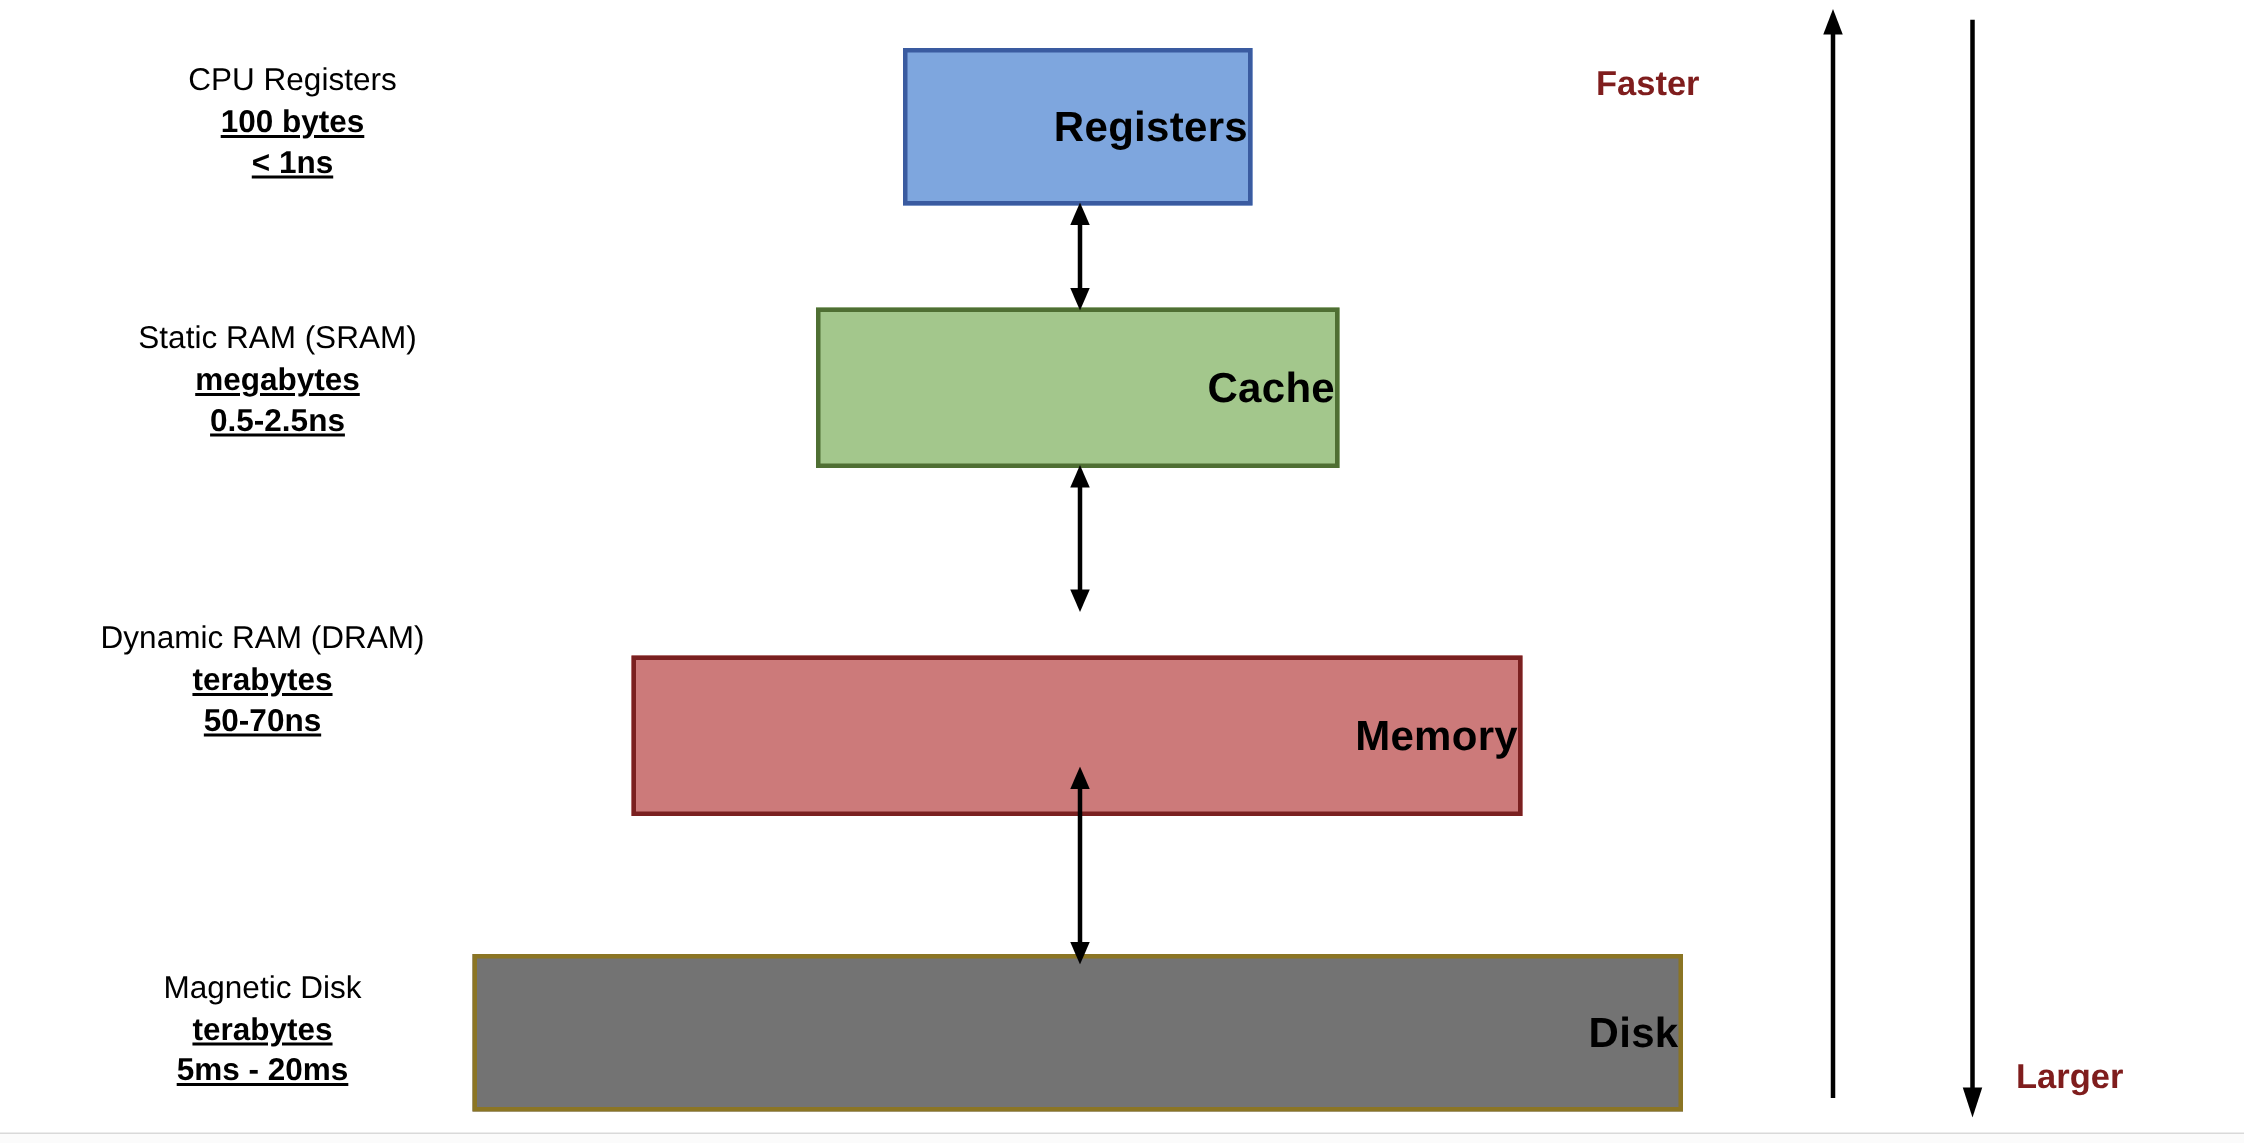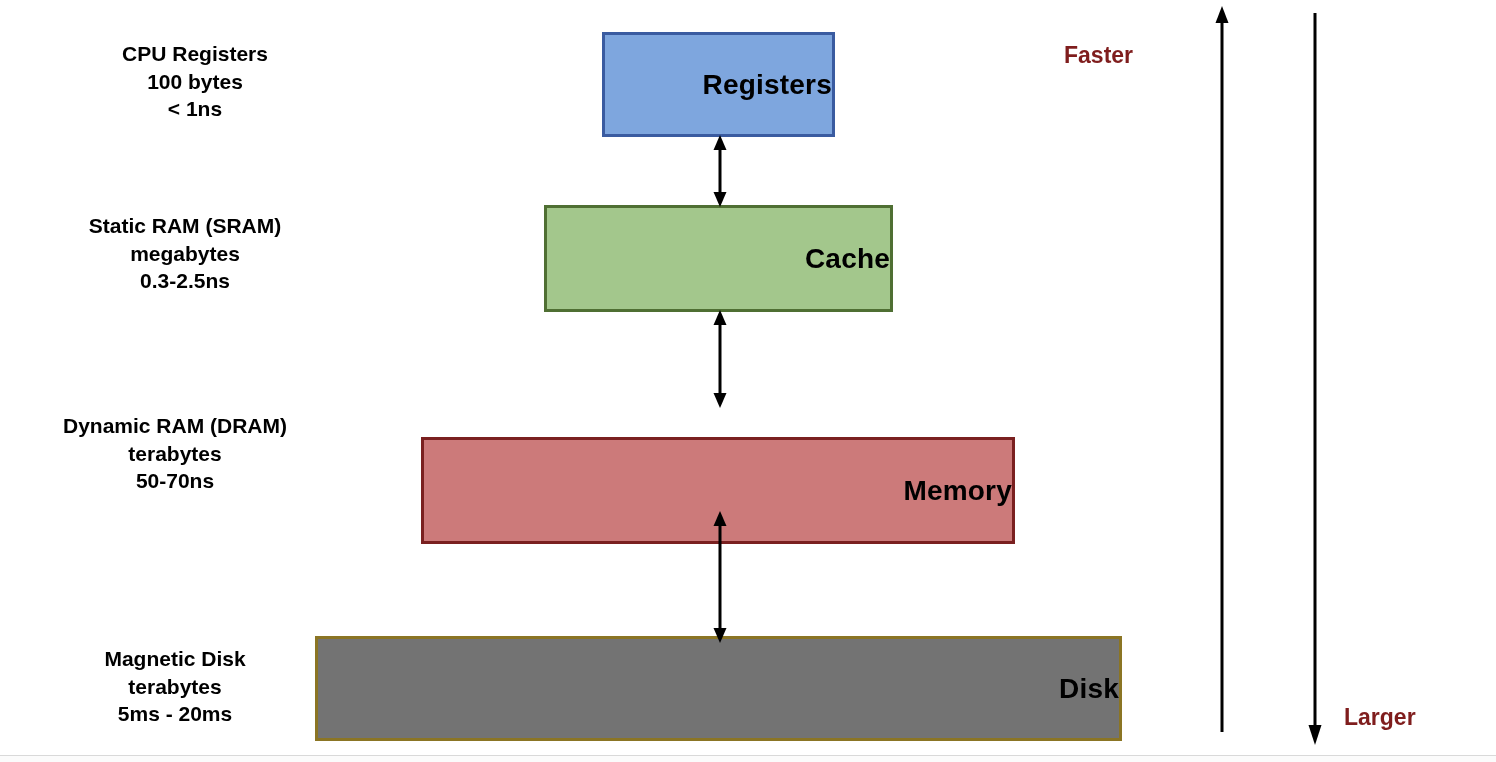--- a/index.html
+++ b/index.html
@@ -77,29 +77,30 @@
   
   .side-label {
     position: absolute;
     text-align: center;
     line-height: 1.32;
     color: #000000;
   }
   .side-label .l1 {
     display: block;
     font-size: 21px;
-    font-weight: bold;
+    font-weight: normal;
     white-space: nowrap;
   }
   .side-label .l2,
   .side-label .l3 {
     display: block;
     font-size: 21px;
     font-weight: bold;
     white-space: nowrap;
+    text-decoration: underline;
   }
 
   .label-registers { left: 20px;  top: 40px;  width: 350px; }
   .label-cache     { left: 10px;  top: 212px; width: 350px; }
   .label-memory    { left: 0px;   top: 412px; width: 350px; }
   .label-disk      { left: 10px;  top: 645px; width: 330px; }
 
   
   .connector {
     position: absolute;
@@ -138,21 +139,21 @@
 
   <div class="side-label label-registers">
     <span class="l1">CPU Registers</span>
     <span class="l2">100 bytes</span>
     <span class="l3">&lt; 1ns</span>
   </div>
 
   <div class="side-label label-cache">
     <span class="l1">Static RAM (SRAM)</span>
     <span class="l2">megabytes</span>
-    <span class="l3">0.3-2.5ns</span>
+    <span class="l3">0.5-2.5ns</span>
   </div>
 
   <div class="side-label label-memory">
     <span class="l1">Dynamic RAM (DRAM)</span>
     <span class="l2">terabytes</span>
     <span class="l3">50-70ns</span>
   </div>
 
   <div class="side-label label-disk">
     <span class="l1">Magnetic Disk</span>

